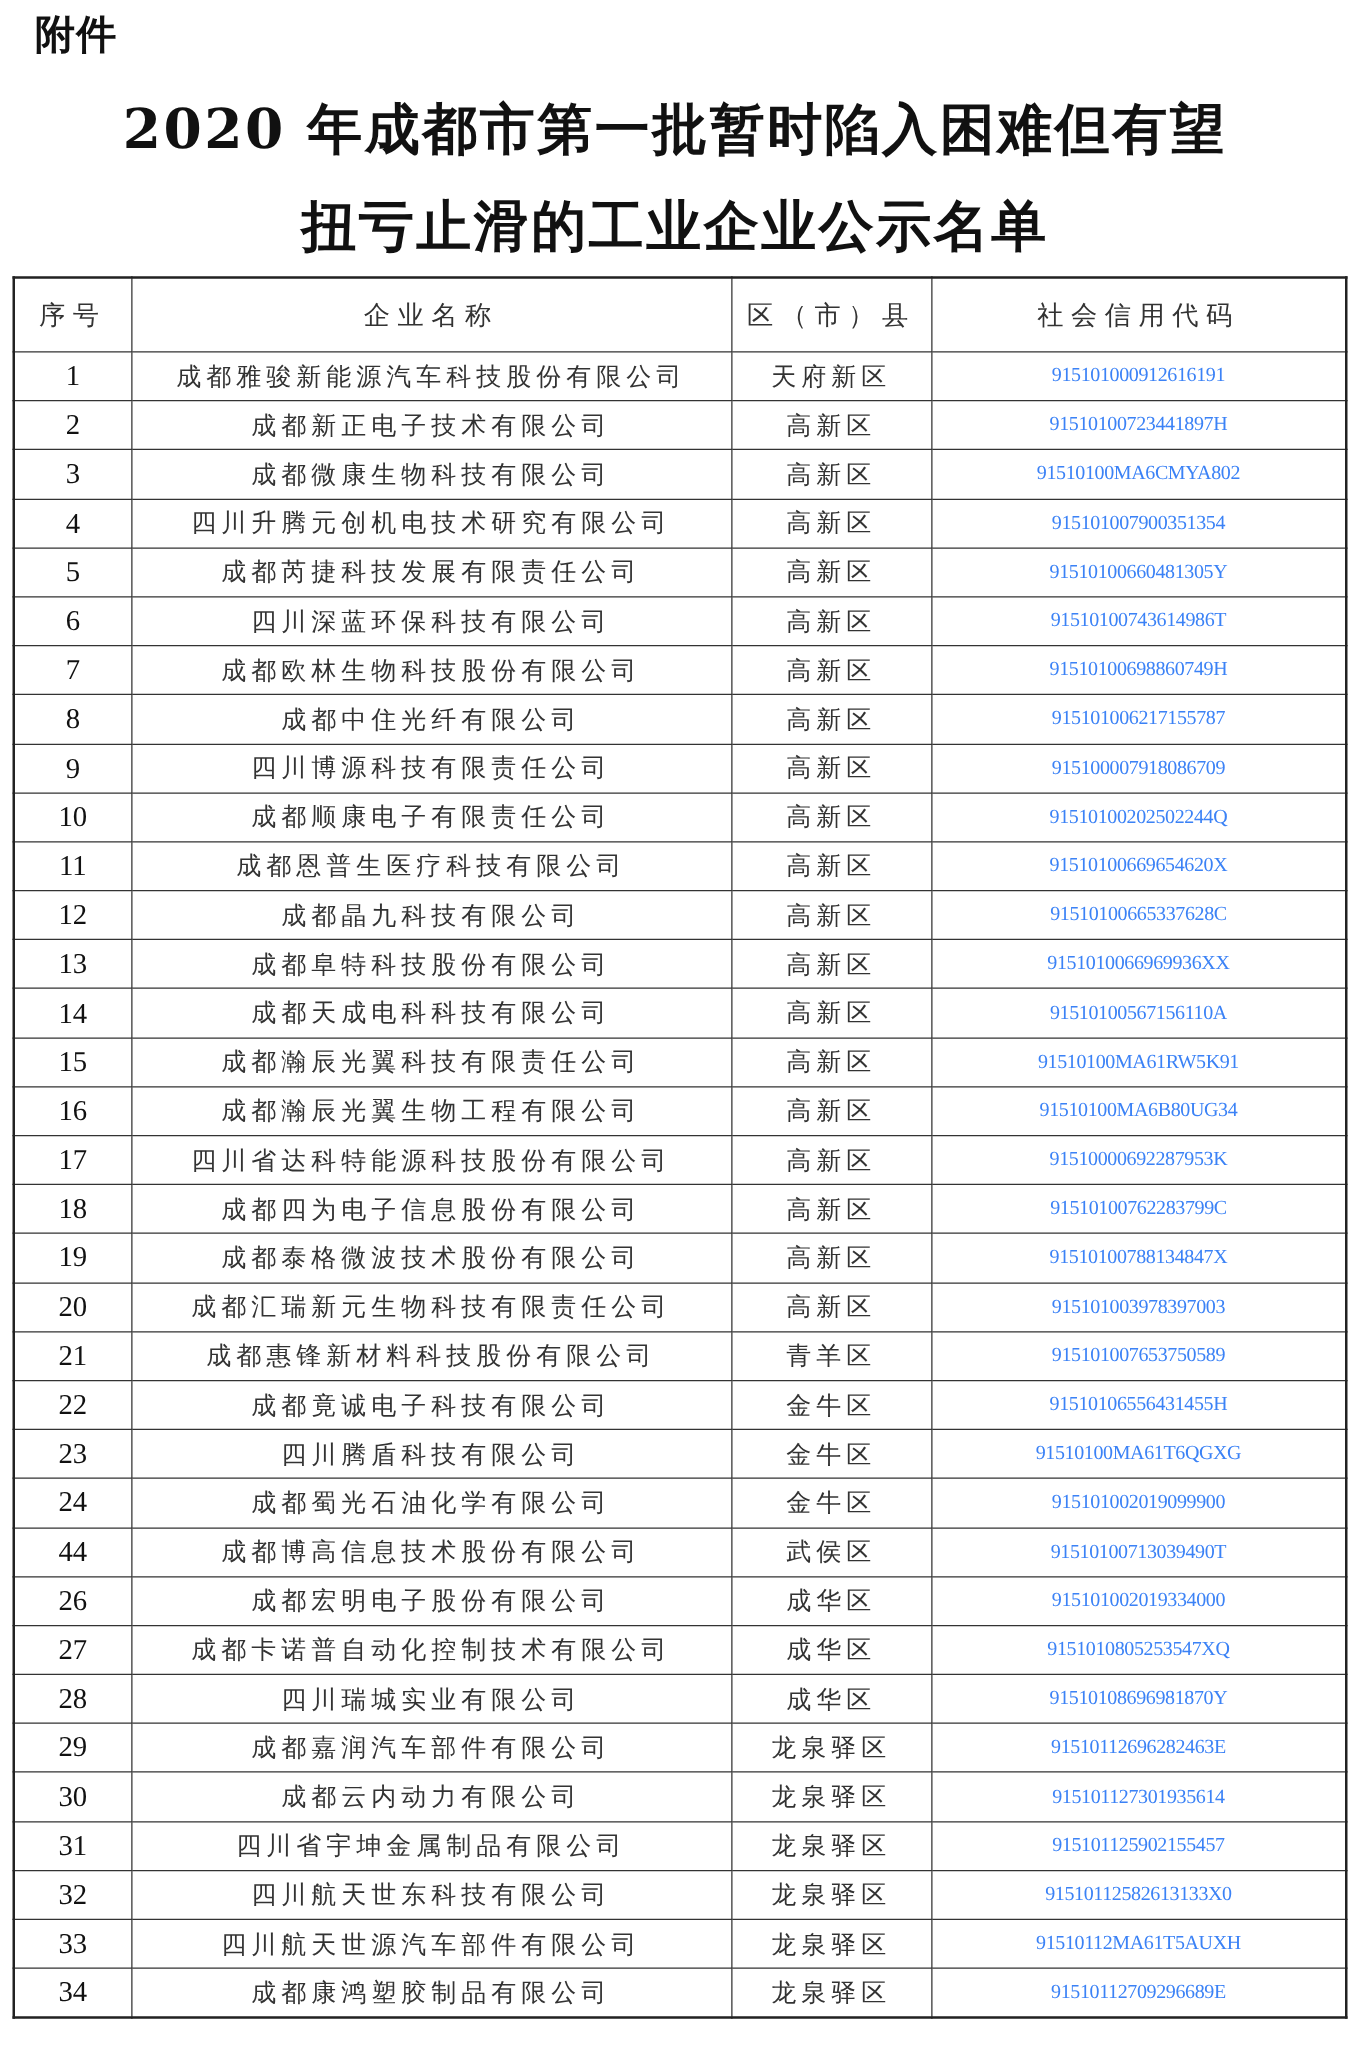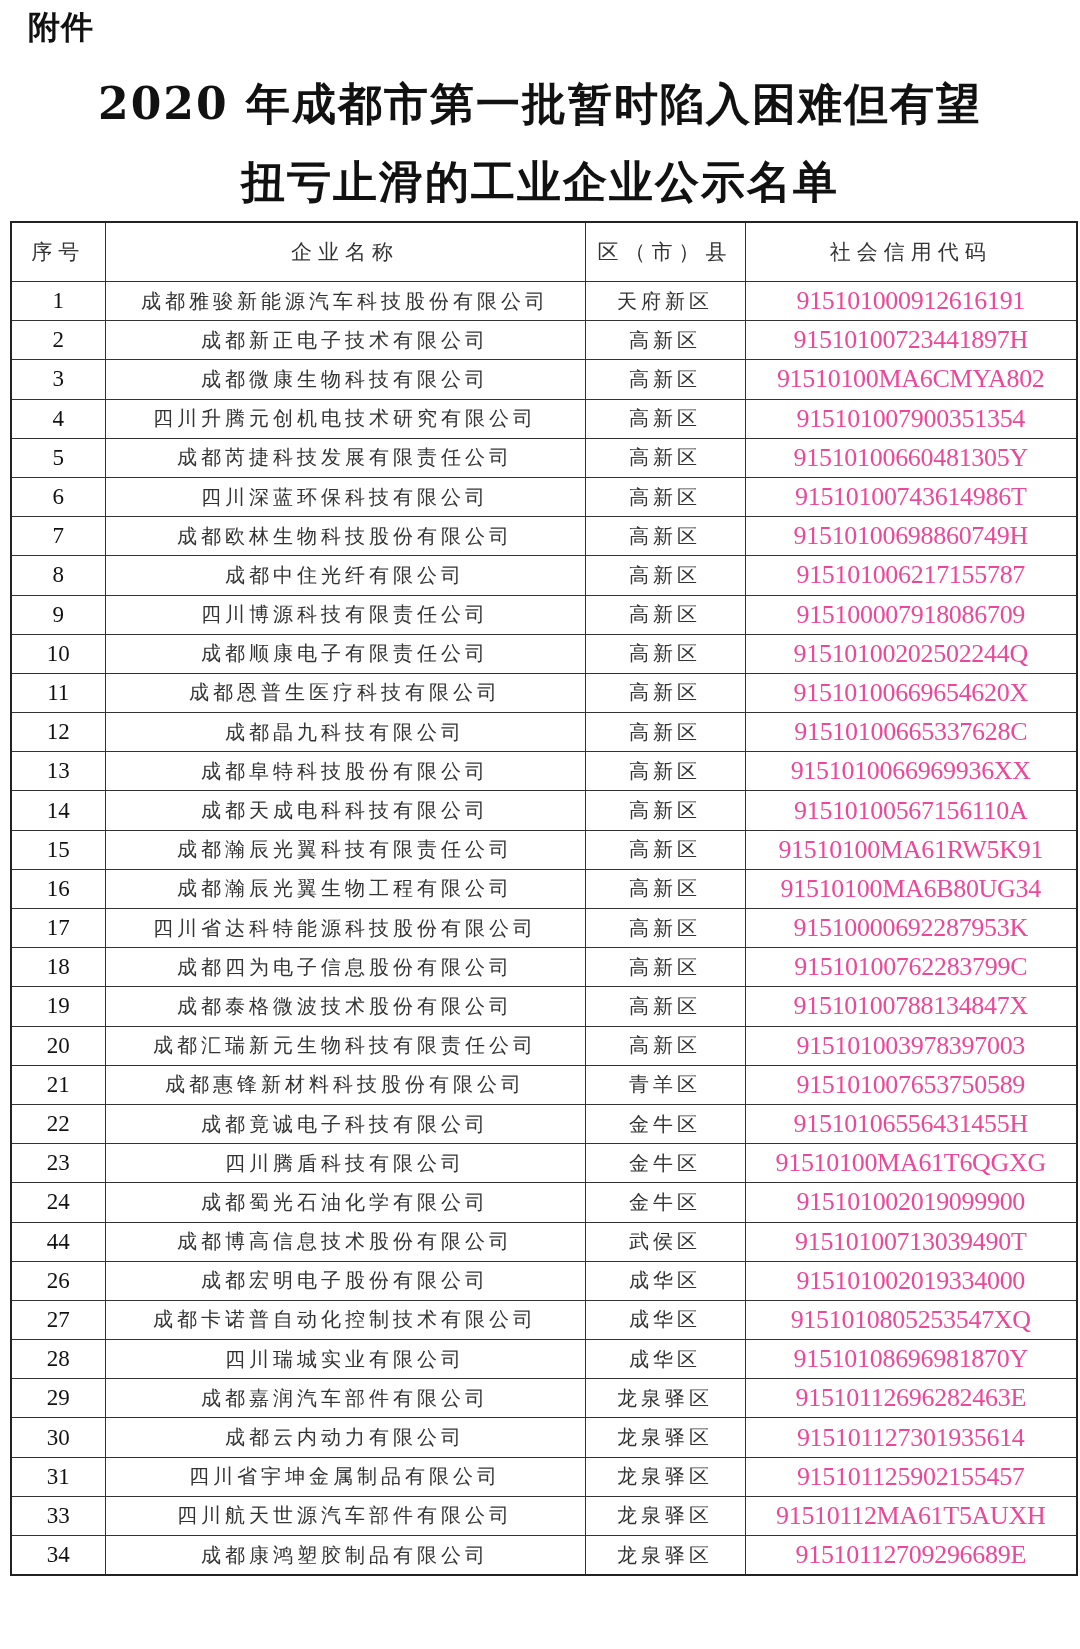--- a/index.html
+++ b/index.html
@@ -86,22 +86,22 @@
       letter-spacing: 4px;
     }
     .cell-district {
       font-family: "DejaVu Sans", "Liberation Sans", sans-serif;
       font-size: 20px;
       color: #333;
       letter-spacing: 4px;
     }
     .cell-code {
       font-family: "Liberation Serif", "DejaVu Serif", serif;
-      font-size: 26px;
-      color: #ec4899;
+      font-size: 16px;
+      color: #3b82f6;
       letter-spacing: -0.3px;
     }
   </style>
 </head>
 <body>
 
 <div class="attachment-label">附件</div>
 <div class="doc-title line1">2020 年成都市第一批暂时陷入困难但有望</div>
 <div class="doc-title line2">扭亏止滑的工业企业公示名单</div>
 
@@ -301,20 +301,26 @@
         <td class="cell-district">龙泉驿区</td>
         <td class="cell-code">915101127301935614</td>
       </tr>
       <tr>
         <td class="cell-idx">31</td>
         <td class="cell-name">四川省宇坤金属制品有限公司</td>
         <td class="cell-district">龙泉驿区</td>
         <td class="cell-code">915101125902155457</td>
       </tr>
       <tr>
+        <td class="cell-idx">32</td>
+        <td class="cell-name">四川航天世东科技有限公司</td>
+        <td class="cell-district">龙泉驿区</td>
+        <td class="cell-code">91510112582613133X0</td>
+      </tr>
+      <tr>
         <td class="cell-idx">33</td>
         <td class="cell-name">四川航天世源汽车部件有限公司</td>
         <td class="cell-district">龙泉驿区</td>
         <td class="cell-code">91510112MA61T5AUXH</td>
       </tr>
       <tr>
         <td class="cell-idx">34</td>
         <td class="cell-name">成都康鸿塑胶制品有限公司</td>
         <td class="cell-district">龙泉驿区</td>
         <td class="cell-code">91510112709296689E</td>

